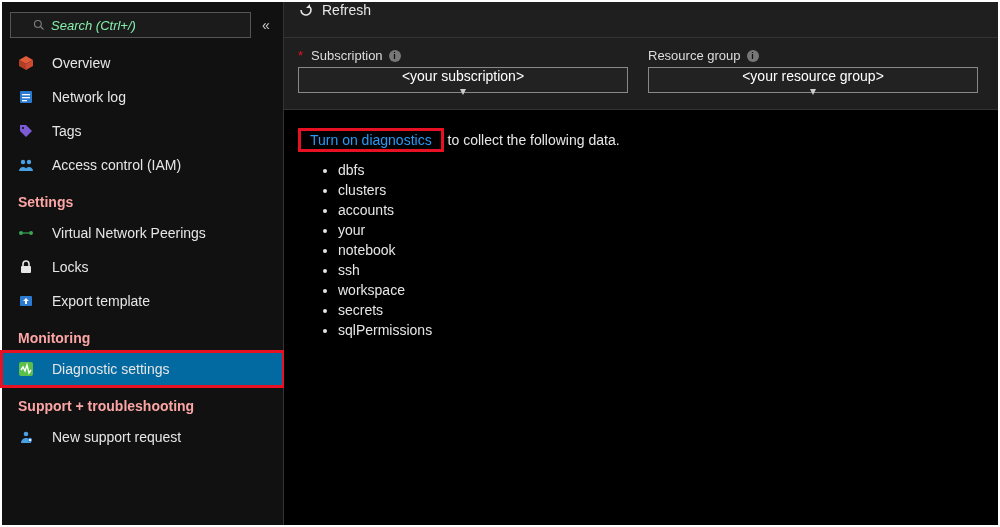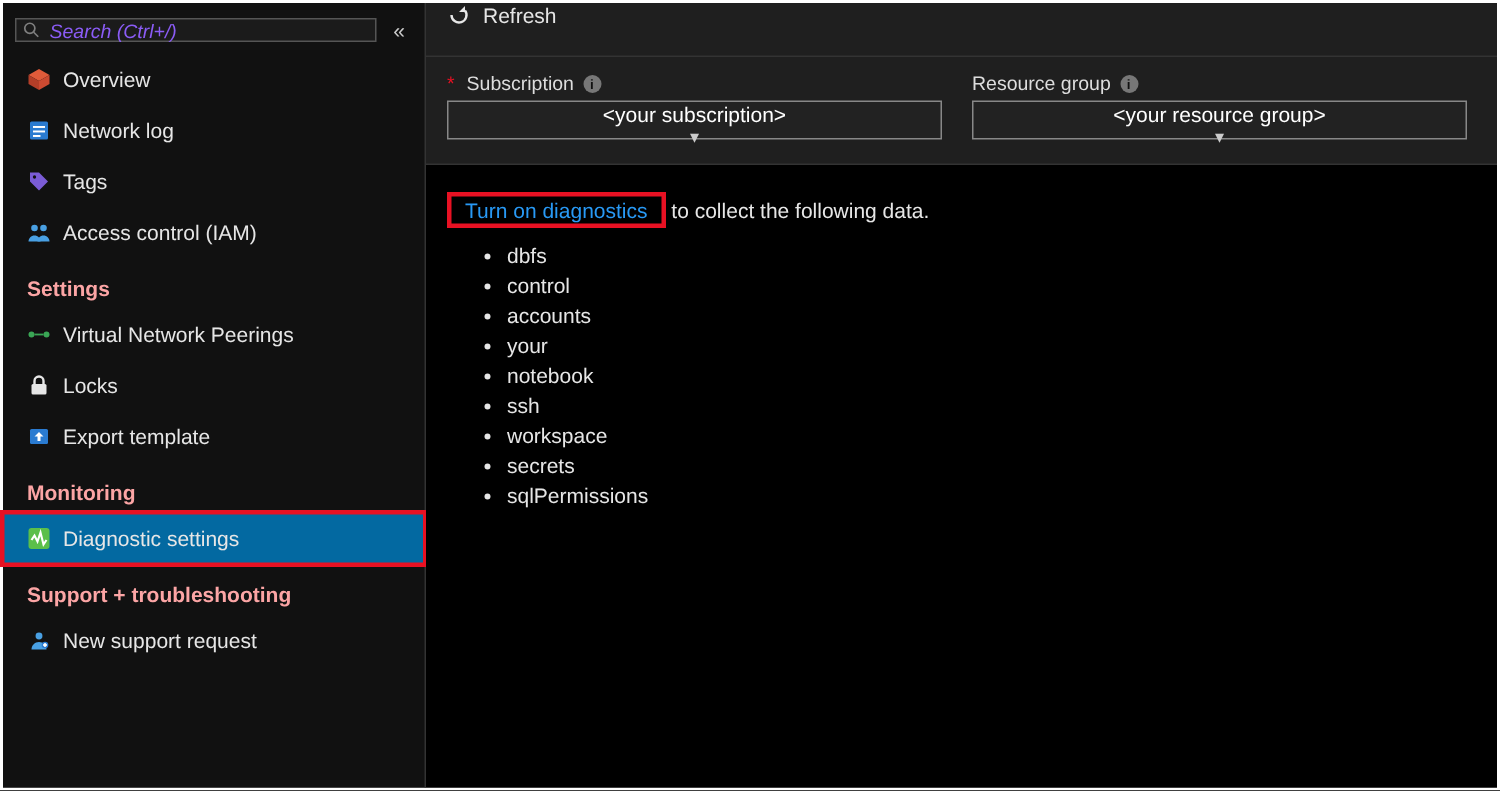--- a/index.html
+++ b/index.html
@@ -19,37 +19,37 @@
     display: flex;
     flex-direction: column;
     padding: 6px 0;
   }
   .sidebar-top { display:flex; align-items:center; padding: 4px 8px 8px 8px; gap:6px; }
   .search-box {
     flex:1;
     display:flex; align-items:center;
     background:#1b1b1b;
     border:1px solid #555;
-    height:16px;
-    padding:0 4px;
-    color:#8b5cf6;
+    height:26px;
+    padding:0 22px;
+    color:#86efac;
     font-style: italic;
     font-size:13px;
   }
   .search-box svg { margin-right:6px; opacity:.7; }
   .collapse-chev { width:18px; text-align:center; font-size:14px; color:#ccc; cursor:pointer; }
   .nav-list { list-style:none; }
   .nav-item {
     display:flex; align-items:center;
     height:34px;
     padding: 0 16px;
     font-size:14px;
     color:#e6e6e6;
     cursor:pointer;
-    gap:8px;
+    gap:18px;
   }
   .nav-item.active { background:#0369a1; }
   .nav-heading {
     padding: 12px 16px 6px 16px;
     font-size:14px;
     font-weight:600;
     color:#fca5a5;
   }
   .icon { width:16px; height:16px; display:inline-flex; align-items:center; justify-content:center; }
   .highlight-red { outline:3px solid #e81123; outline-offset:-1px; }
@@ -266,21 +266,21 @@
         </div>
       </div>
     </div>
 
     <div class="content">
       <p>
         <a class="link-highlight">Turn on diagnostics</a><span> to collect the following data.</span>
       </p>
       <ul class="data-list">
         <li>dbfs</li>
-        <li>control</li>
+        <li>clusters</li>
         <li>accounts</li>
         <li>your</li>
         <li>notebook</li>
         <li>ssh</li>
         <li>workspace</li>
         <li>secrets</li>
         <li>sqlPermissions</li>
       </ul>
     </div>
   </main>

